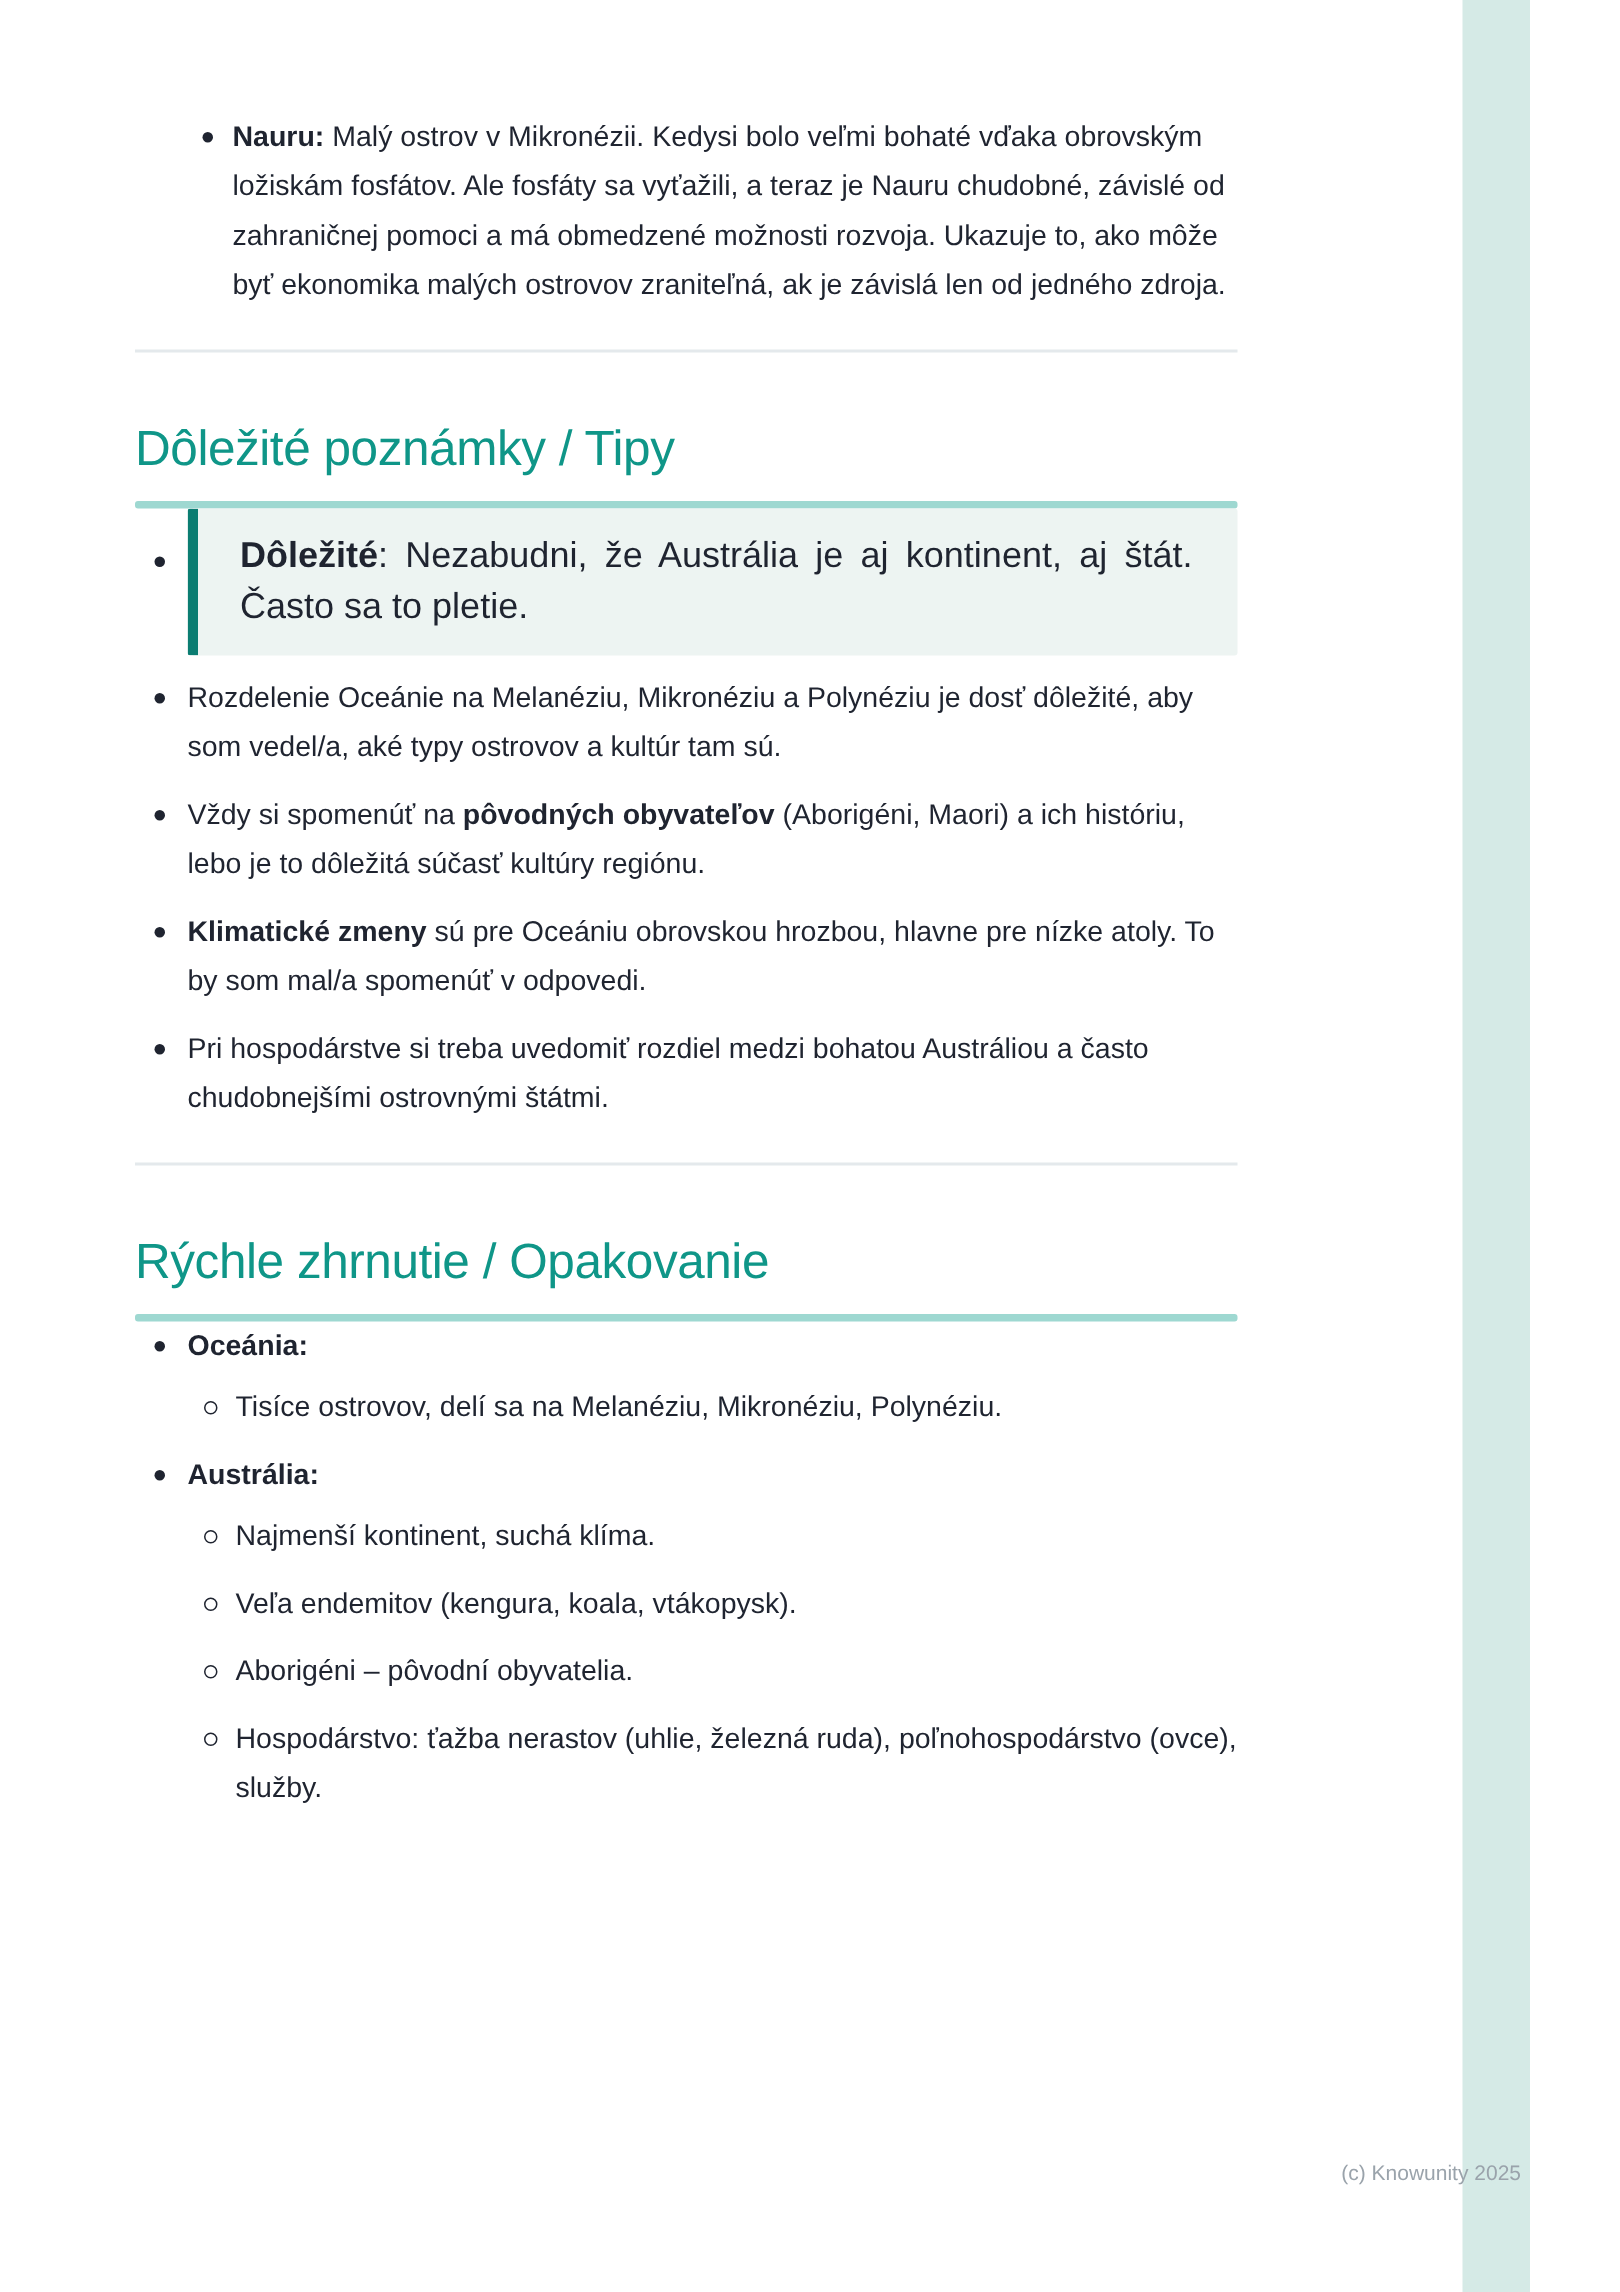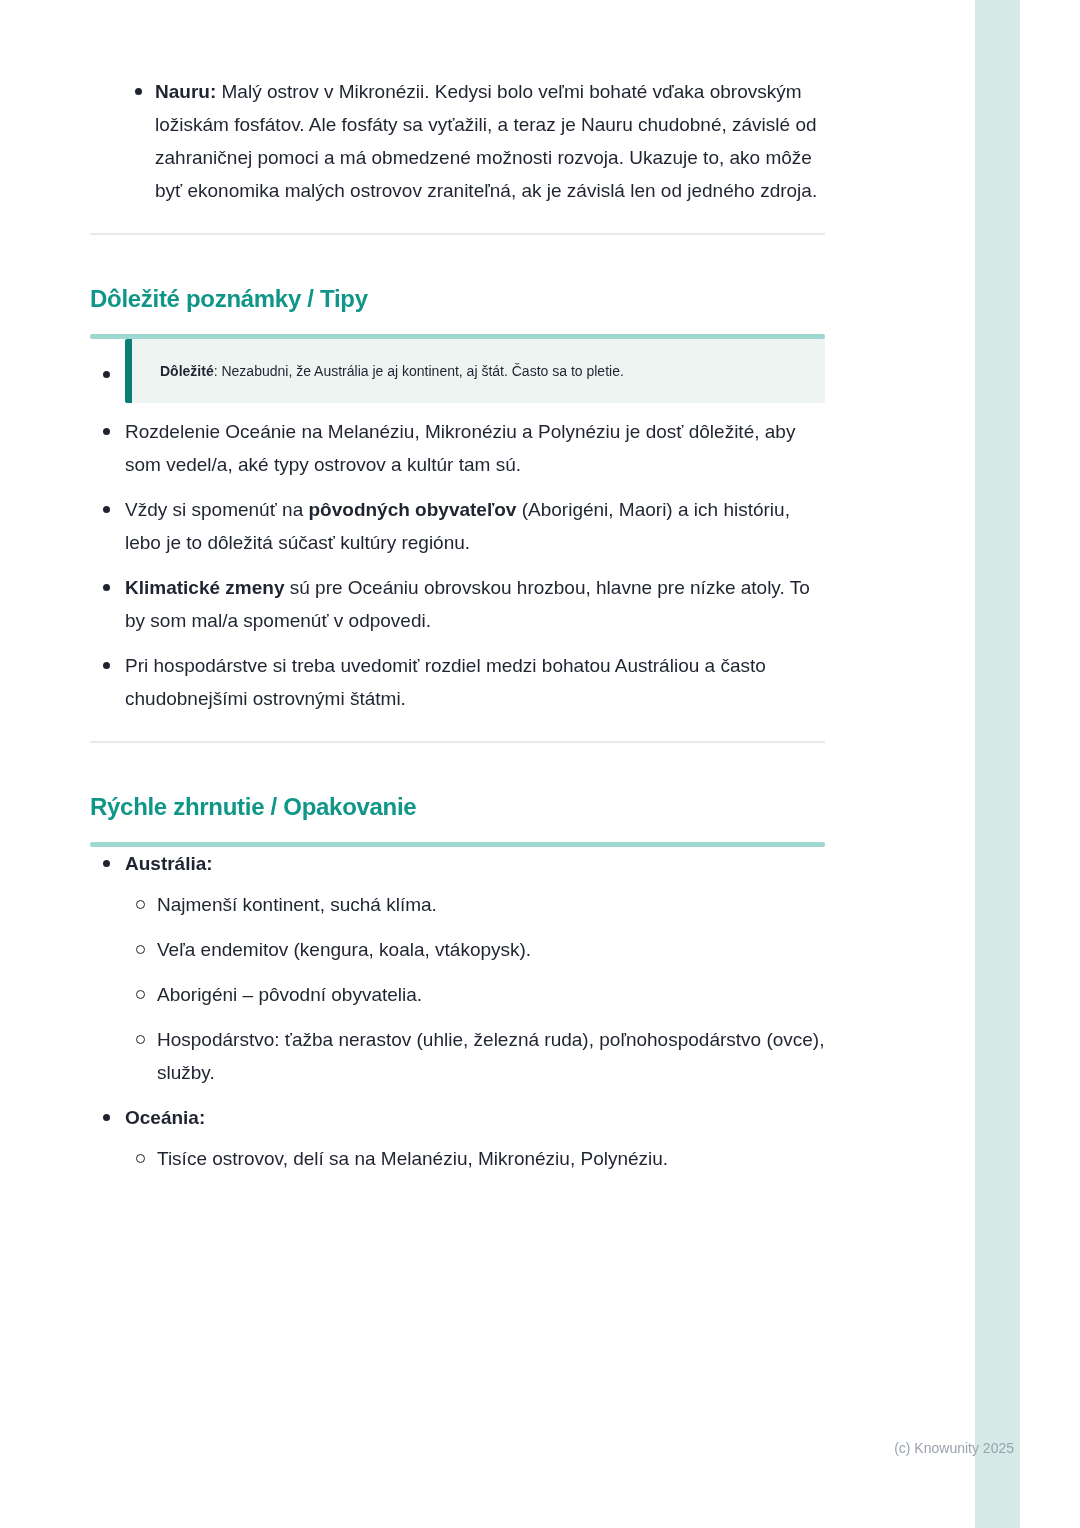--- a/index.html
+++ b/index.html
@@ -33,31 +33,31 @@
   .li2{padding-left:65px;margin-bottom:13px;margin-top:25px;}
   .li2::before{content:"";position:absolute;left:45px;top:13px;width:7px;height:7px;border-radius:50%;background:var(--text);}
   .callout-li::before{top:32px;}
   .sublist{list-style:none;margin:8px 0 0 0;padding:0;}
   .li-sub{padding-left:32px;margin-bottom:12px;}
   .li-sub::before{content:"";position:absolute;left:11px;top:12px;width:7px;height:7px;border-radius:50%;border:1.7px solid var(--text);background:transparent;}
   .bold{font-weight:700;}
   .italic{font-style:italic;}
   .divider{border:none;border-top:2px solid var(--divider);margin:26px 0 0 0;}
   .title{
-    font-size:24px;line-height:40px;font-weight:700;color:var(--accent);
+    font-size:33px;line-height:40px;font-weight:400;color:var(--accent);
     letter-spacing:-0.3px;margin:44px 0 0 0;
   }
   .rule{height:5px;background:var(--rule);margin-top:15px;border-radius:2px;}
   .callout-wrap{margin-top:30px;}
   .callout{
     background:var(--callout-bg);
     border-left:7px solid var(--accent-dark);
     padding:15px 30px 15px 28px;
     text-align:justify;border-radius:2px;
-    font-size:14px;line-height:34px;
+    font-size:24px;line-height:34px;
   }
   .notes-list{margin-top:22px;}
   .intro{margin:24px 0 0 0;}
   .summary-list{margin-top:22px;}
   .footer{
     position:absolute;top:1440px;right:66px;z-index:2;
     font-size:14px;color:var(--muted);
   }
 </style>
 </head>
@@ -91,31 +91,31 @@
   </ul>
 
   <hr class="divider">
 
   <h2 class="title">Rýchle zhrnutie / Opakovanie</h2>
   <div class="rule"></div>
 
 
   <ul class="blist summary-list">
     <li class="li1">
+      <span class="bold">Oceánia:</span>
+      <ul class="sublist">
+        <li class="li-sub"><span>Tisíce ostrovov, delí sa na Melanéziu, Mikronéziu, Polynéziu.</span></li>
+      </ul>
+    </li>
+    <li class="li1">
       <span class="bold">Austrália:</span>
       <ul class="sublist">
         <li class="li-sub"><span>Najmenší kontinent, suchá klíma.</span></li>
         <li class="li-sub"><span>Veľa endemitov (kengura, koala, vtákopysk).</span></li>
         <li class="li-sub"><span>Aborigéni – pôvodní obyvatelia.</span></li>
         <li class="li-sub"><span>Hospodárstvo: ťažba nerastov (uhlie, železná ruda), poľnohospodárstvo (ovce), služby.</span></li>
-      </ul>
-    </li>
-    <li class="li1">
-      <span class="bold">Oceánia:</span>
-      <ul class="sublist">
-        <li class="li-sub"><span>Tisíce ostrovov, delí sa na Melanéziu, Mikronéziu, Polynéziu.</span></li>
       </ul>
     </li>
   </ul>
 
 </div>
 
 <div class="footer">(c) Knowunity 2025</div>
 
 </body></html>

